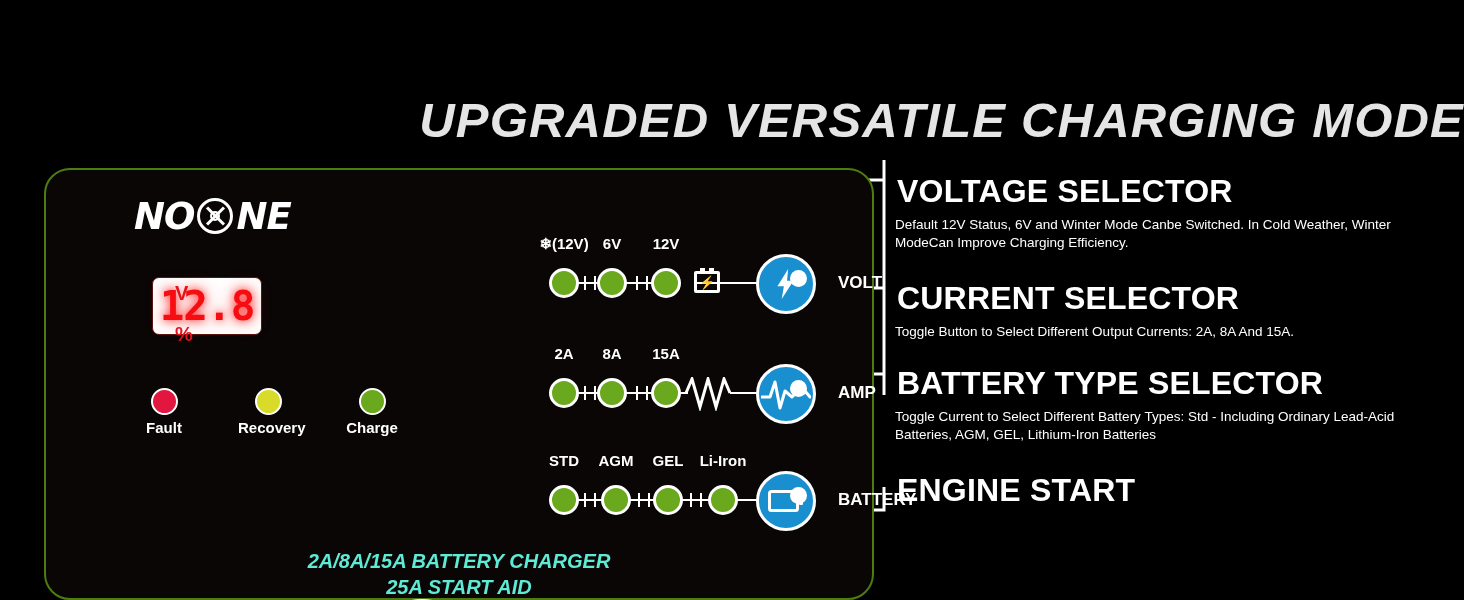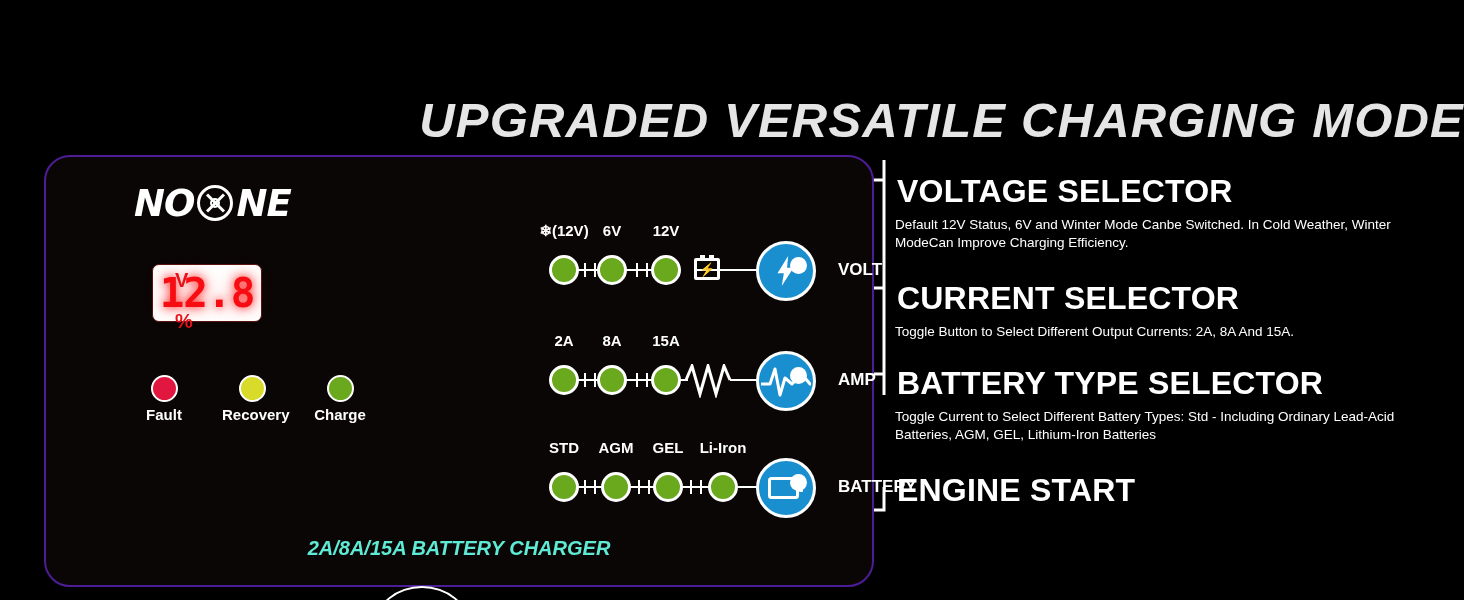--- a/index.html
+++ b/index.html
@@ -12,22 +12,22 @@
 
   
   #headline{
     position:absolute;left:0;top:92px;width:1464px;text-align:right;
     color:#e5e5e5;font-size:49px;font-weight:bold;font-style:italic;
     letter-spacing:1.2px;white-space:nowrap;
   }
 
   
   #panel{
-    position:absolute;left:44px;top:155px;width:826px;height:428px;
-    border:2px solid #4c1d95;border-radius:26px;
+    position:absolute;left:44px;top:168px;width:826px;height:428px;
+    border:2px solid #4d7c0f;border-radius:26px;
     background:#0a0605;
   }
 
   
   #logo{position:absolute;left:88px;top:24px;display:flex;align-items:center;height:44px;}
   .logo-txt{
     color:#fff;font-size:37px;font-weight:bold;font-style:italic;
     letter-spacing:-1px;line-height:1;
     font-family:"DejaVu Sans",sans-serif;
   }
@@ -55,21 +55,21 @@
   #led-value{
     color:#f70c12;font-size:41px;font-weight:bold;line-height:1;
     font-family:"DejaVu Sans Mono",monospace;letter-spacing:-1px;
     text-shadow:0 0 9px rgba(255,20,20,.85),0 0 18px rgba(255,0,0,.5);
   }
   .unit{position:absolute;color:#e8121a;font-size:20px;font-weight:bold;left:129px;}
   #unit-v{top:112px;}
   #unit-pct{top:153px;}
 
   
-  #status-leds{position:absolute;left:88px;top:218px;display:flex;gap:28px;}
+  #status-leds{position:absolute;left:88px;top:218px;display:flex;gap:44px;}
   .sled{width:60px;text-align:center;}
   .sled .dot{
     width:27px;height:27px;border-radius:50%;border:2px solid #fff;
     margin:0 auto 4px auto;box-sizing:border-box;
   }
   .sled .lbl{color:#fff;font-size:15px;font-weight:bold;white-space:nowrap;}
 
   
   #start-aid{
     position:absolute;left:329px;top:429px;width:90px;height:74px;
@@ -295,20 +295,21 @@
             <rect x="31" y="7" width="4" height="8" rx="1" fill="#fff"></rect>
           </svg>
           <span class="btn-knob"></span>
         </div>
         <span class="row-name">BATTERY</span>
       </div>
     </div>
 
     <div id="model">
       <div>2A/8A/15A BATTERY CHARGER</div>
+      <div>25A START AID</div>
     </div>
   </div>
 
   <div class="callout" id="c-volt">
     <h3>VOLTAGE SELECTOR</h3>
     <p>Default 12V Status, 6V and Winter Mode Canbe Switched. In Cold Weather, Winter ModeCan Improve Charging Efficiency.</p>
   </div>
 
   <div class="callout" id="c-curr">
     <h3>CURRENT SELECTOR</h3>

